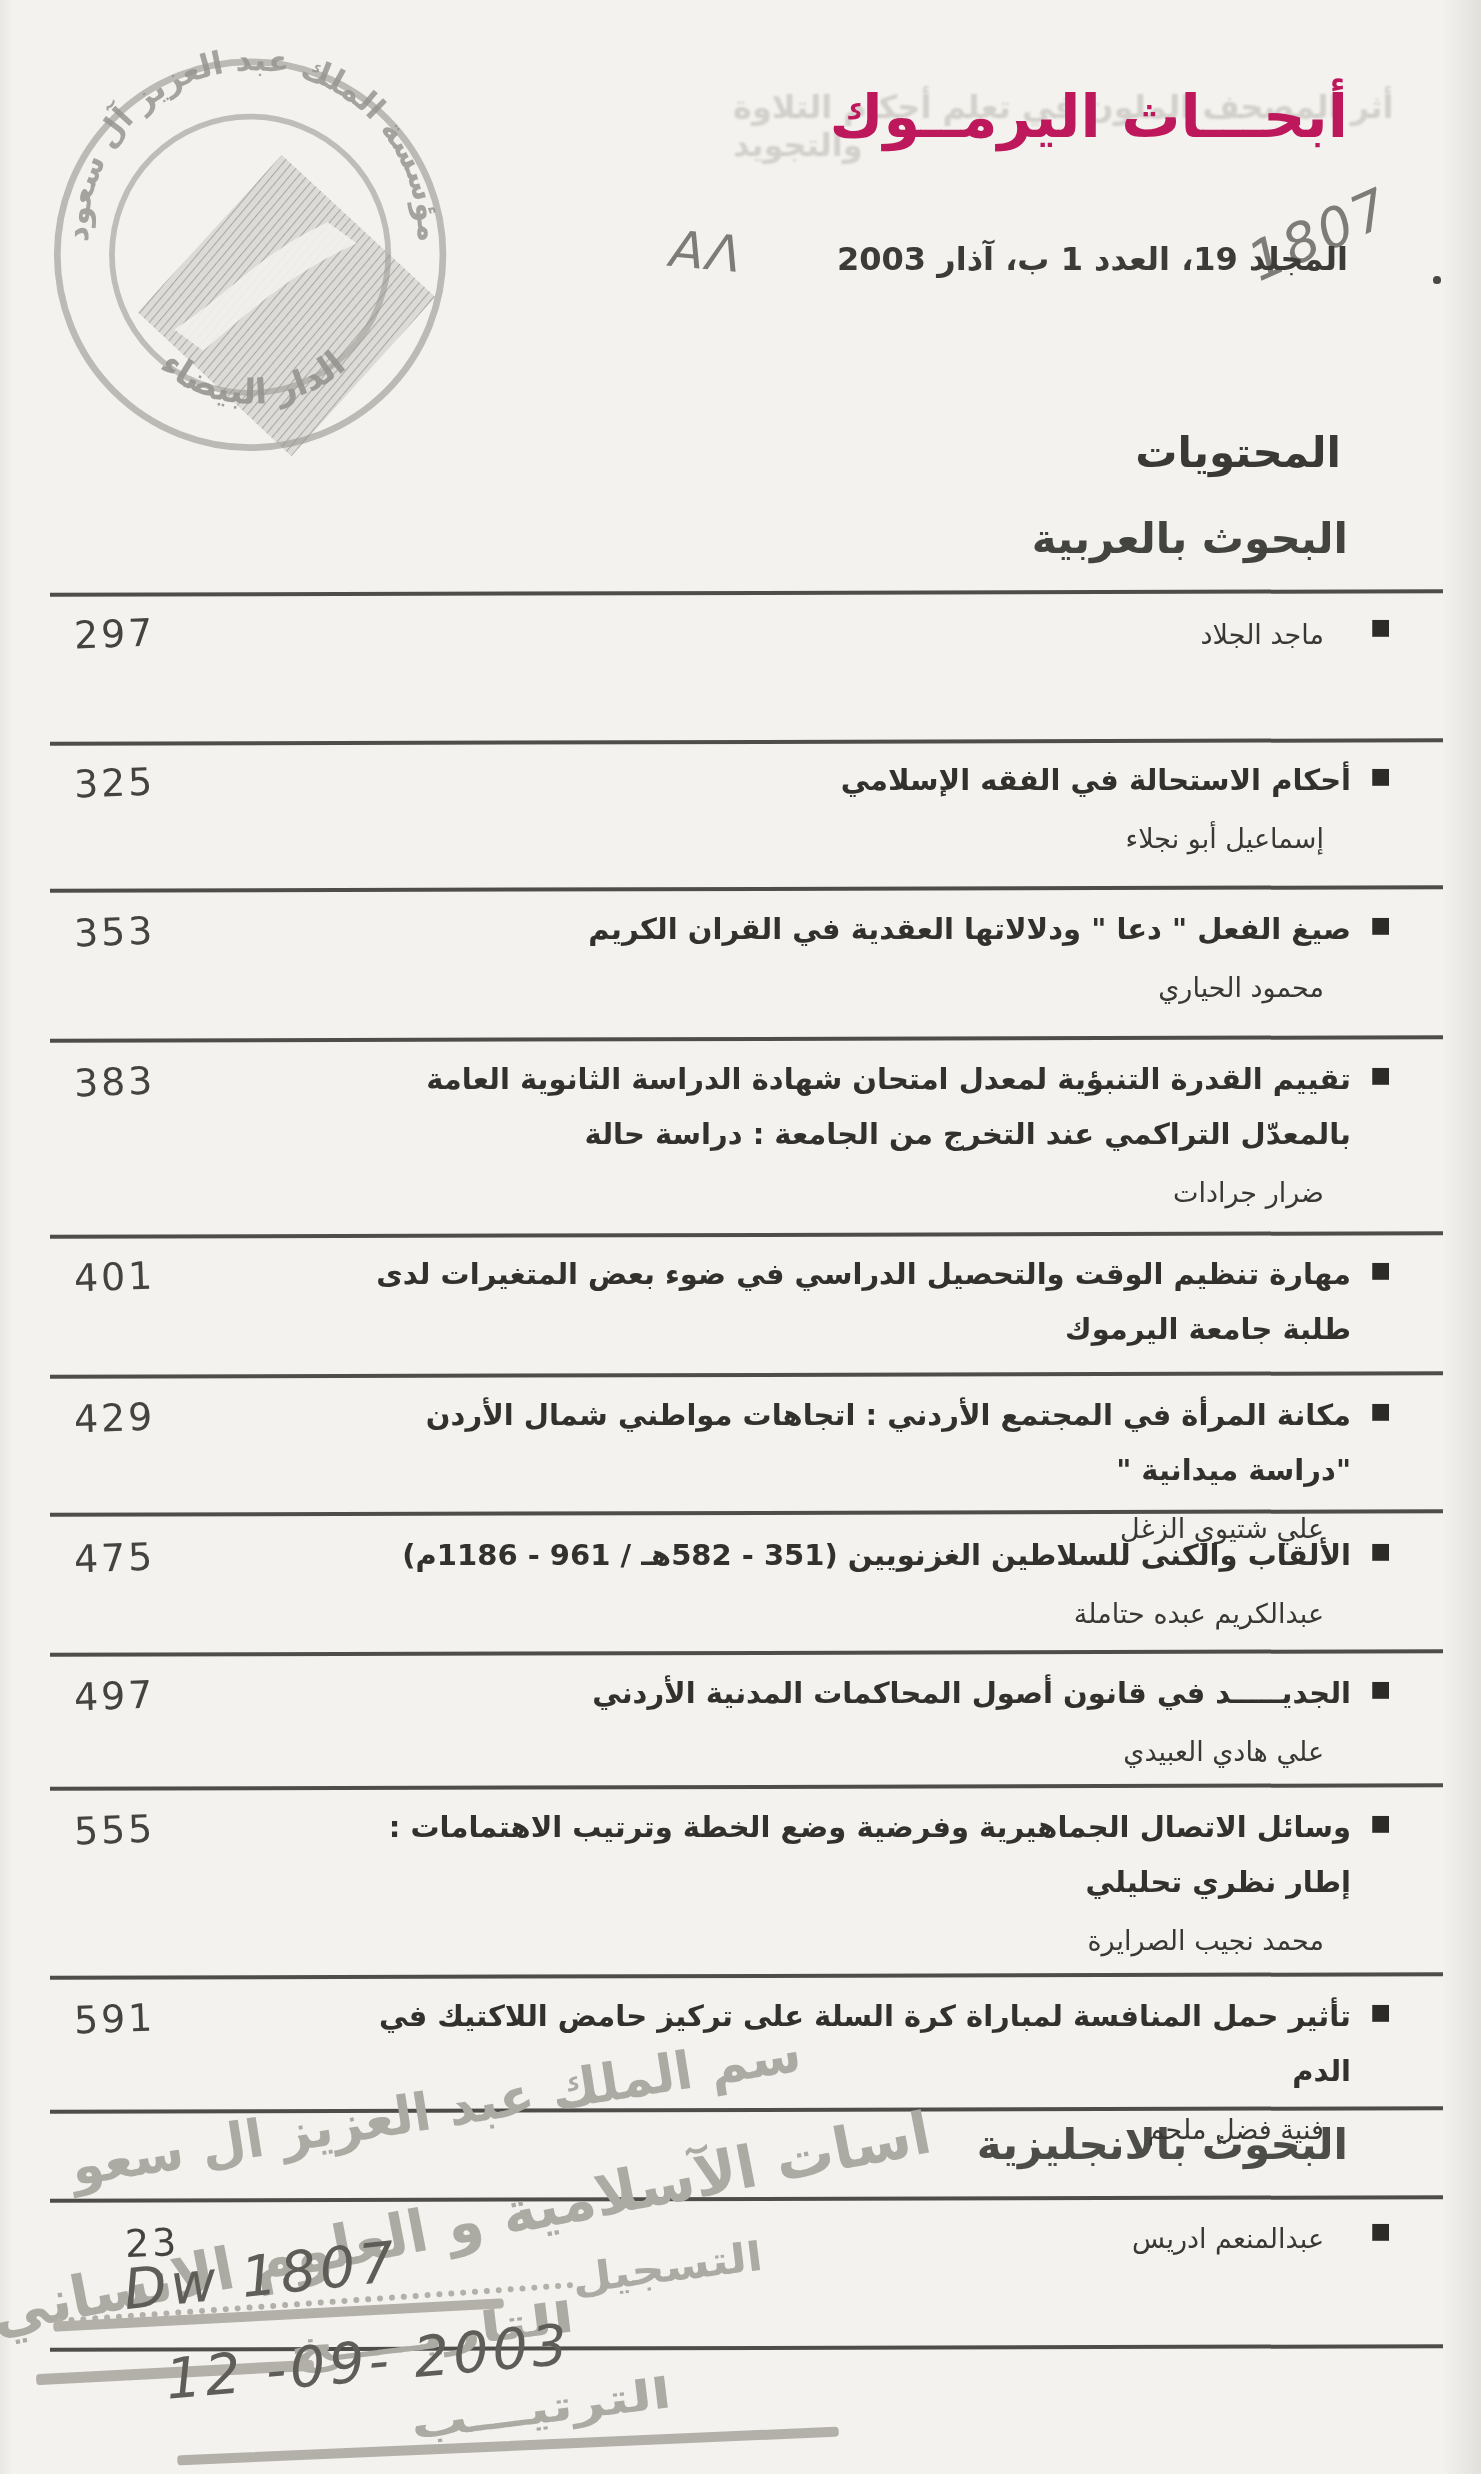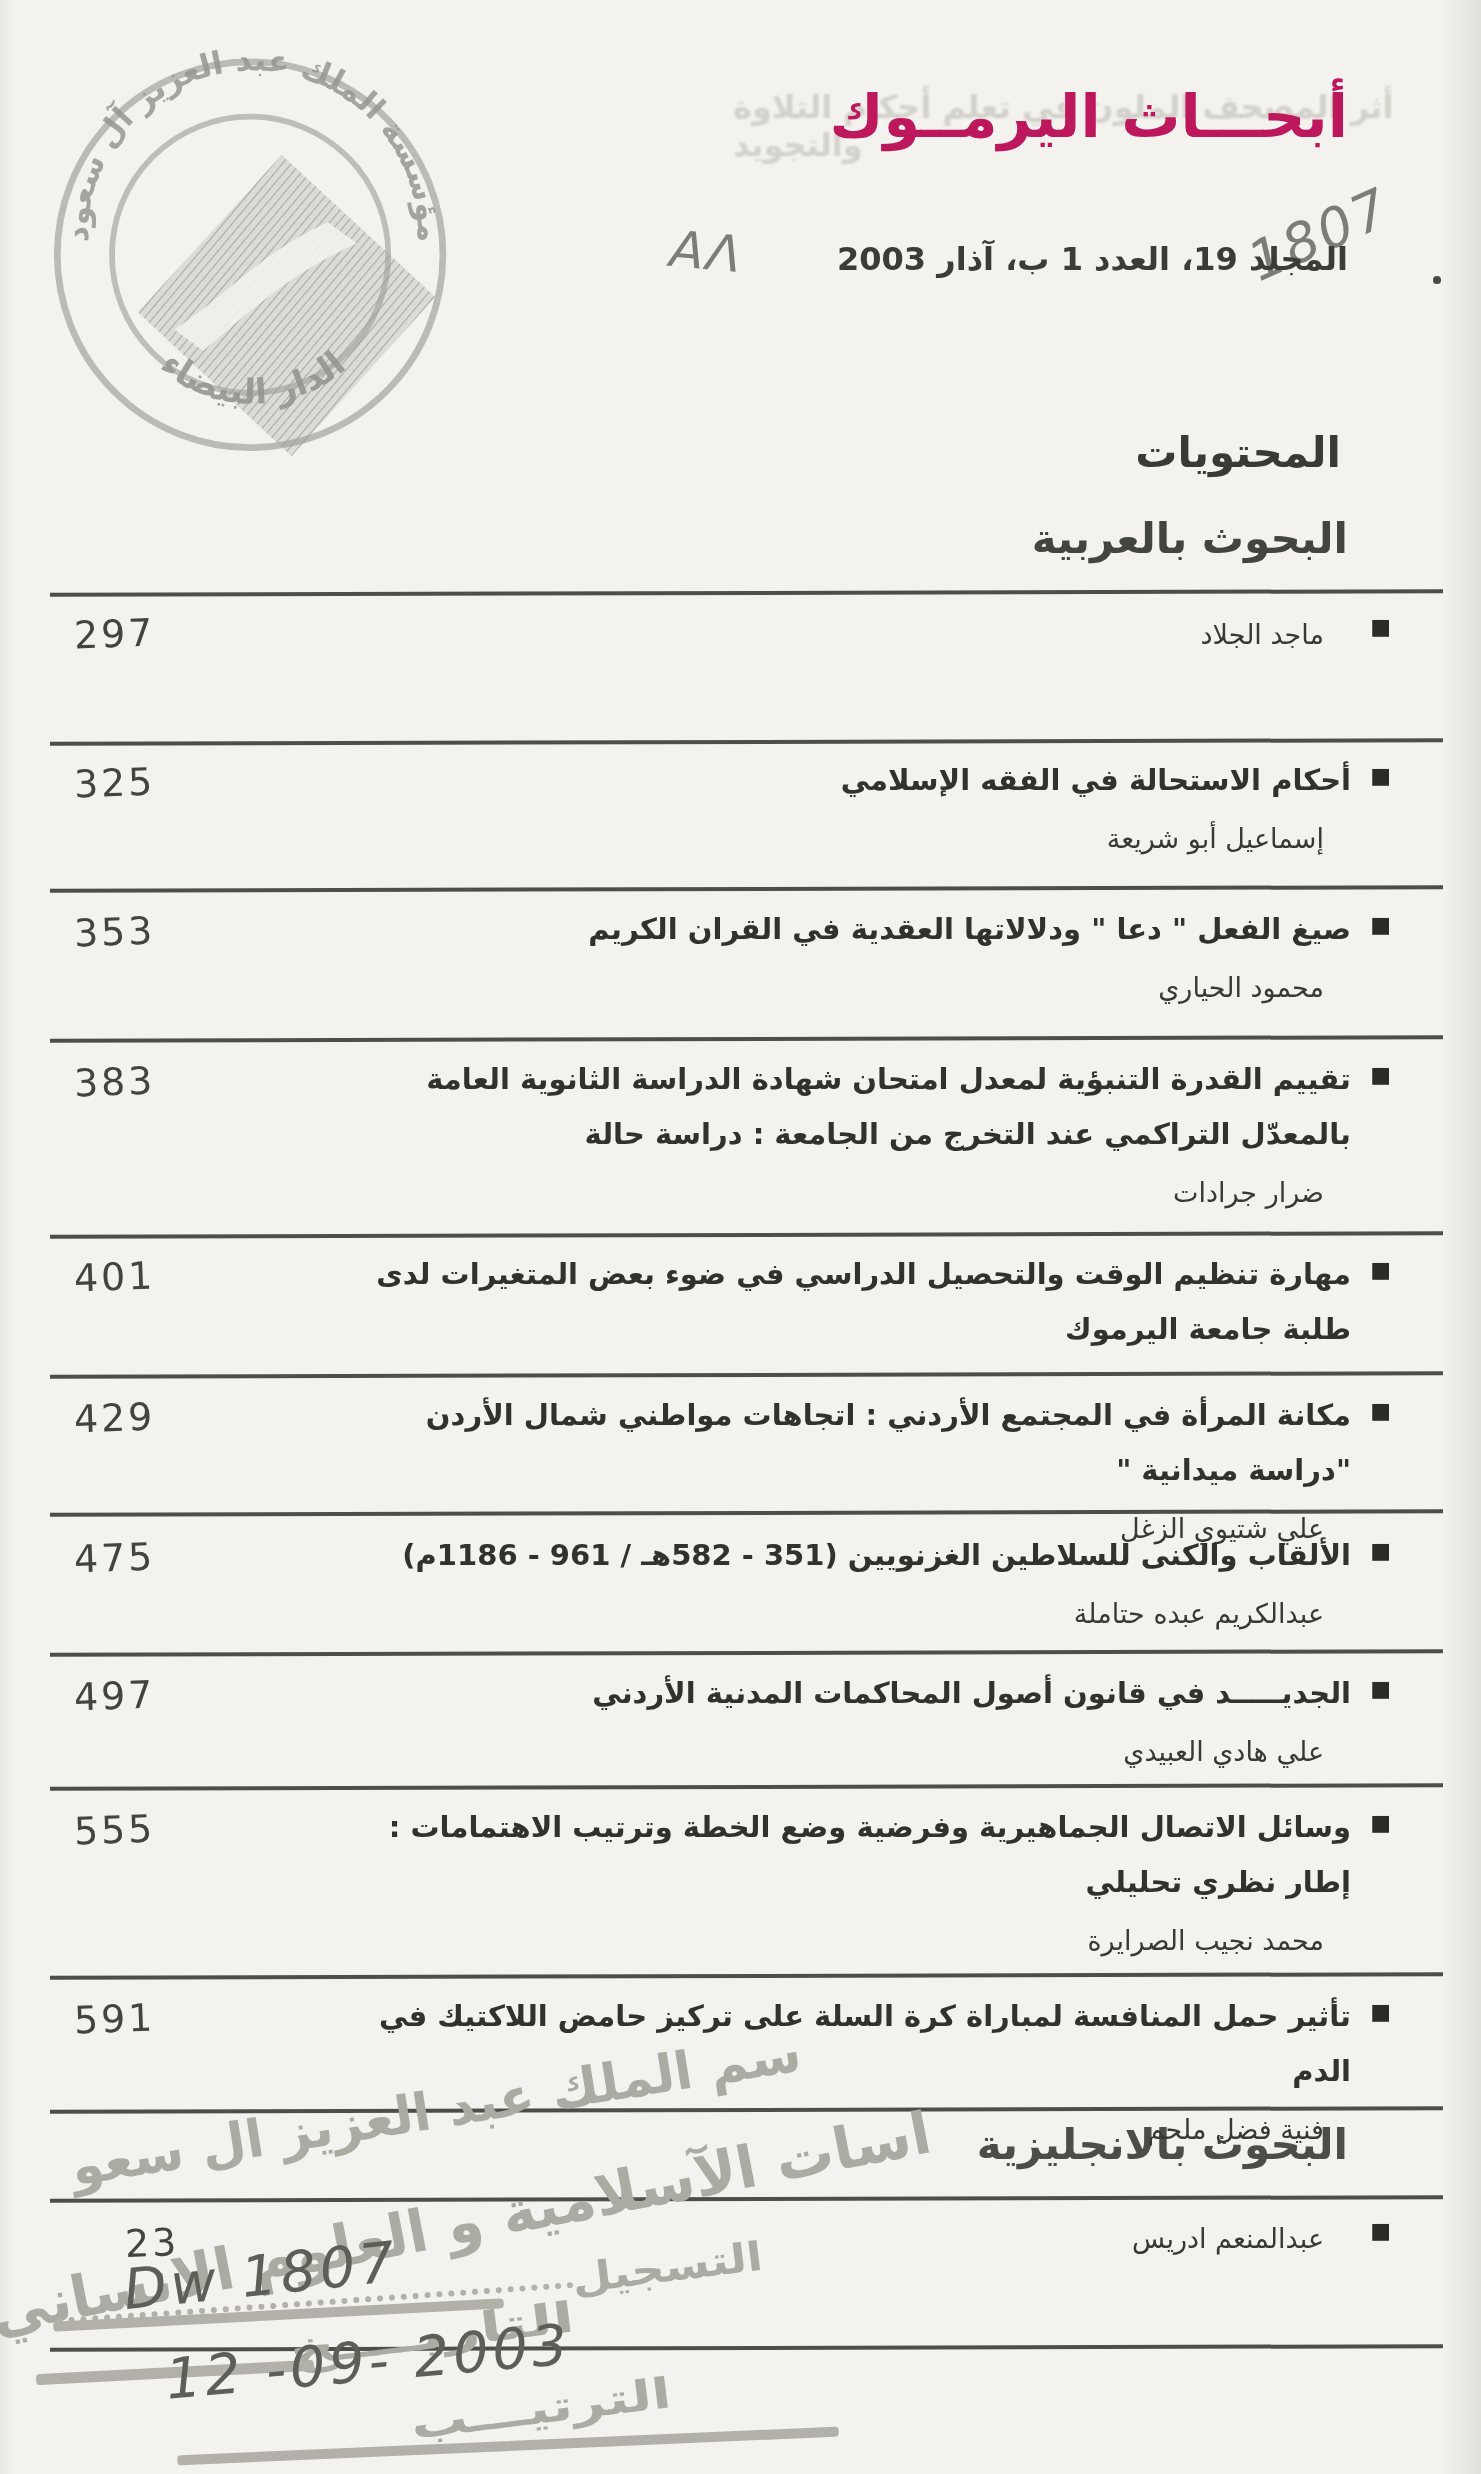--- a/index.html
+++ b/index.html
@@ -134,21 +134,21 @@
       <span class="bullet">■</span>
       <div class="author">ماجد الجلاد</div>
     </div>
   </div>
 
   <div class="entry" style="top:753px">
     <div class="pagenum">325</div>
     <div class="entry-body">
       <span class="bullet">■</span>
       <div class="title">أحكام الاستحالة في الفقه الإسلامي</div>
-      <div class="author">إسماعيل أبو شريعة</div>
+      <div class="author">إسماعيل أبو نجلاء</div>
     </div>
   </div>
 
   <div class="entry" style="top:902px">
     <div class="pagenum">353</div>
     <div class="entry-body">
       <span class="bullet">■</span>
       <div class="title">صيغ الفعل " دعا " ودلالاتها العقدية في القران الكريم</div>
       <div class="author">محمود الحياري</div>
     </div>

